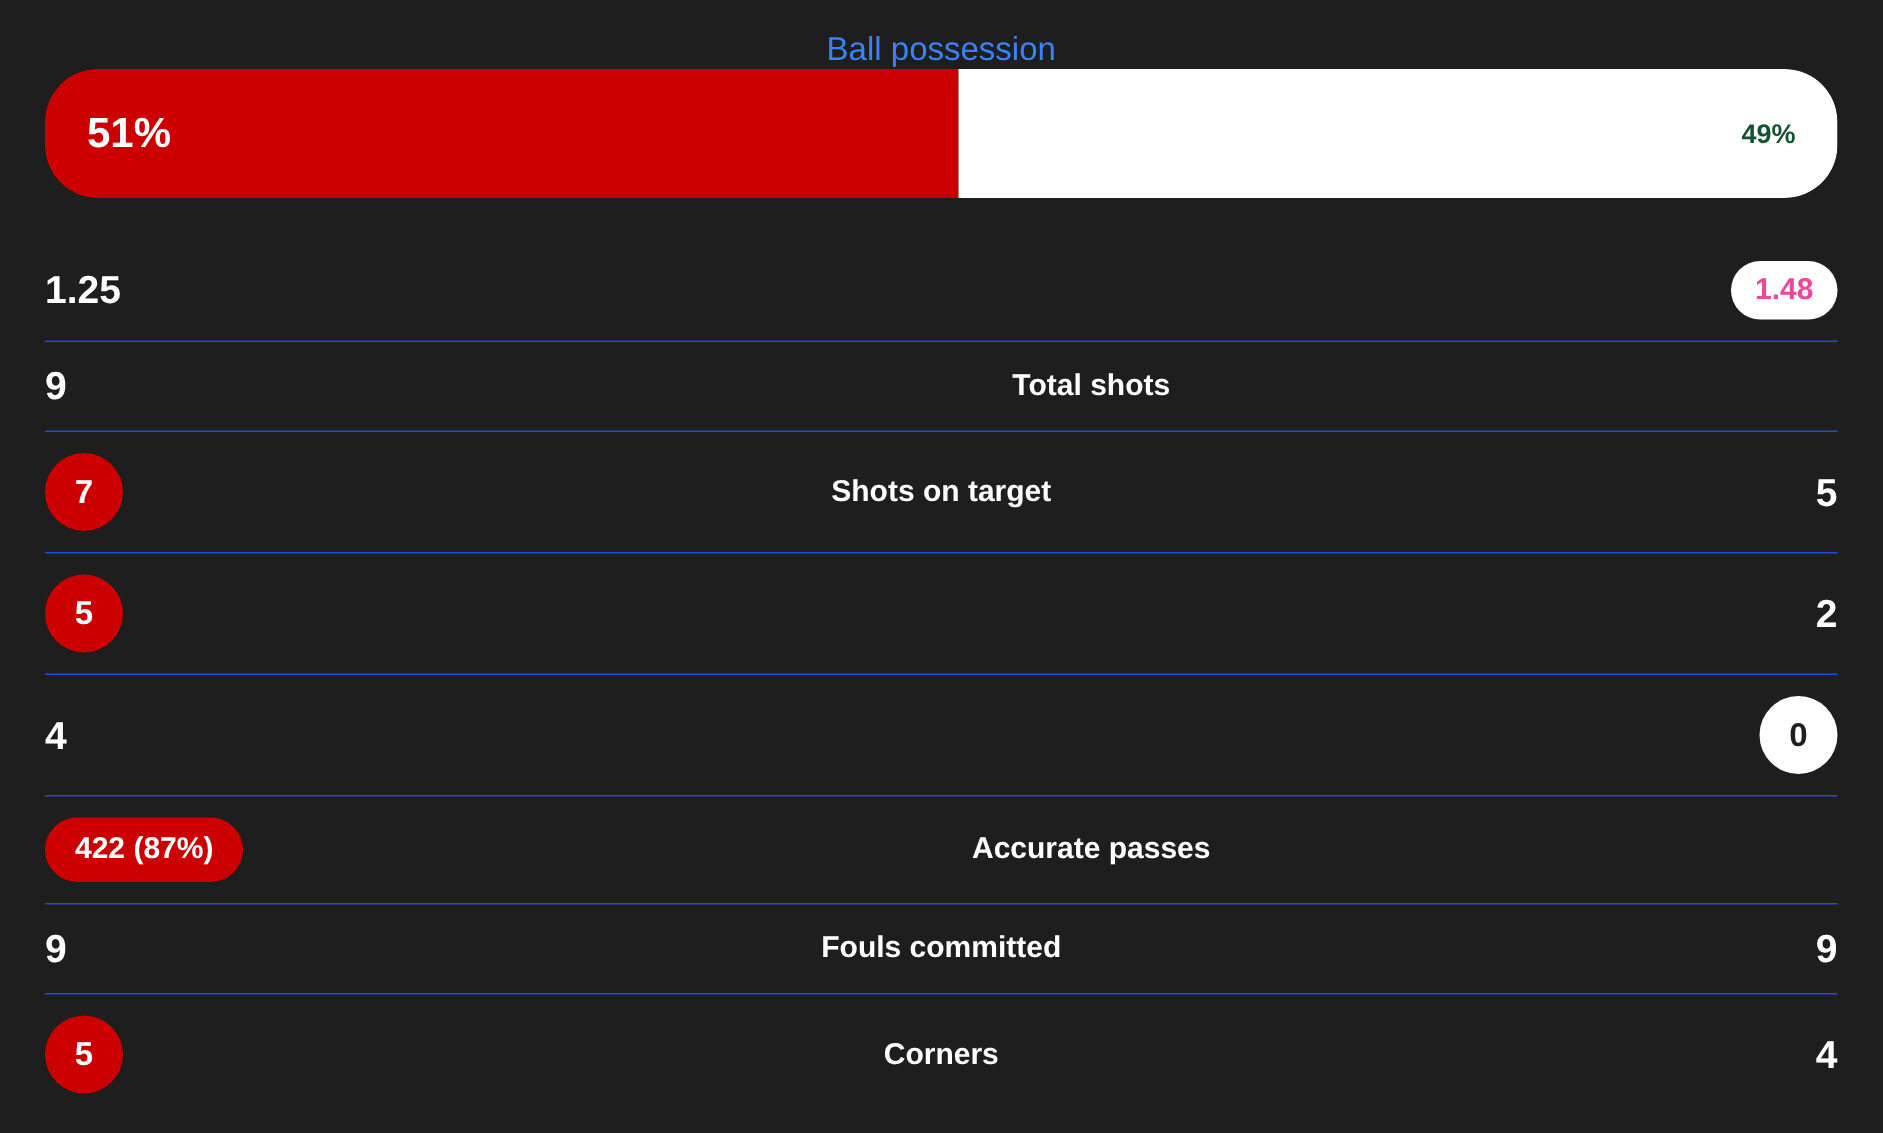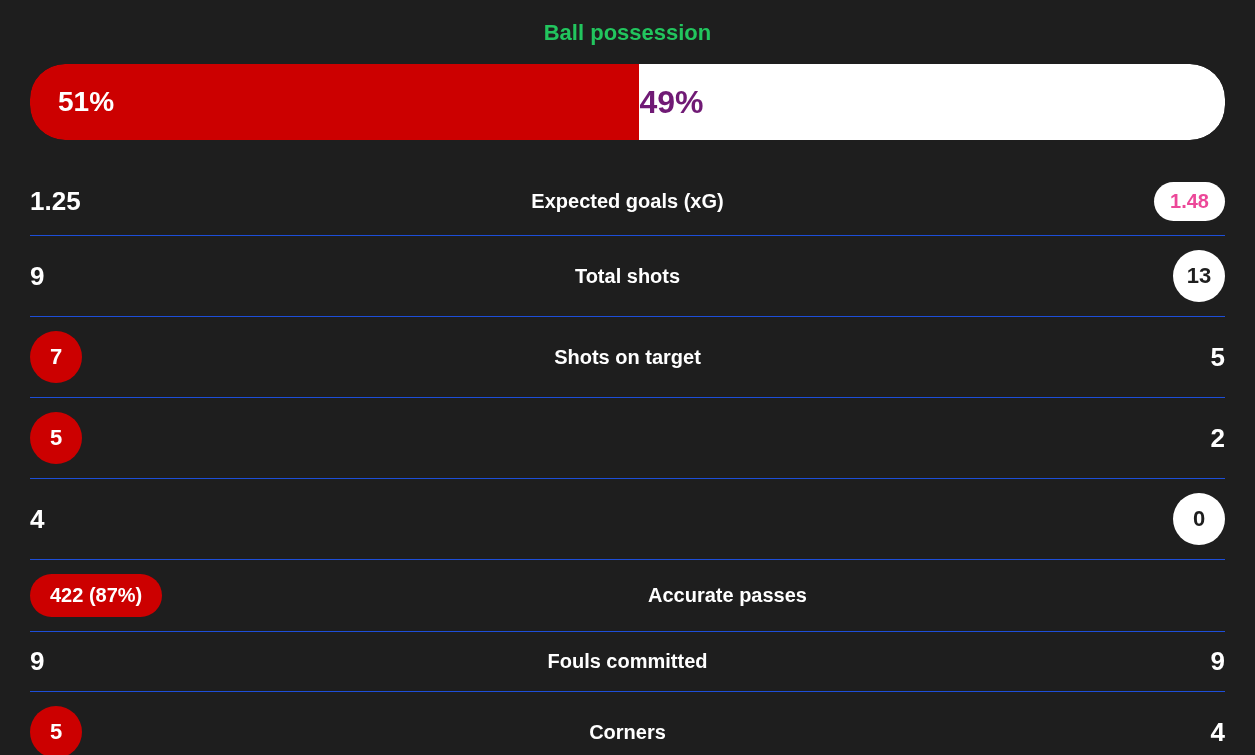--- a/index.html
+++ b/index.html
@@ -18,53 +18,53 @@
     }
 
     .container {
       width: 1255px;
       padding: 20px 30px;
     }
 
     .section-title {
       text-align: center;
       font-size: 22px;
-      font-weight: 700;
-      color: #22c55e;
-      margin-bottom: 18px;
+      font-weight: 400;
+      color: #3b82f6;
     }
 
     .possession-bar-container {
       display: flex;
       width: 100%;
-      height: 76px;
+      height: 86px;
       border-radius: 35px;
       overflow: hidden;
       margin-bottom: 28px;
     }
 
     .possession-left {
       background-color: #cc0000;
       display: flex;
       align-items: center;
       padding-left: 28px;
       font-size: 28px;
       font-weight: 700;
       color: #ffffff;
       border-radius: 35px 0 0 35px;
     }
 
     .possession-right {
       background-color: #ffffff;
       display: flex;
       align-items: center;
+      justify-content: flex-end;
       padding-right: 28px;
-      font-size: 32px;
-      font-weight: 700;
-      color: #701a75;
+      font-size: 18px;
+      font-weight: 700;
+      color: #14532d;
       border-radius: 0 35px 35px 0;
     }
 
     .stat-row {
       display: flex;
       align-items: center;
       justify-content: space-between;
       padding: 14px 0;
       border-bottom: 1px solid #1d4ed8;
     }
@@ -159,33 +159,29 @@
     <div class="possession-right" id="poss-right" style="width: 49%;">
       <span>49%</span>
     </div>
   </div>
 
   <div class="stats-list" id="stats-container">
   <div class="stat-row">
         <div class="stat-left">
           <span class="value-plain">1.25</span>
         </div>
-        <div class="stat-center">Expected goals (xG)</div>
         <div class="stat-right">
           <span class="value-circle-white-sm">1.48</span>
         </div>
       </div>
       <div class="stat-row">
         <div class="stat-left">
           <span class="value-plain">9</span>
         </div>
         <div class="stat-center">Total shots</div>
-        <div class="stat-right">
-          <span class="value-circle-white">13</span>
-        </div>
       </div>
       <div class="stat-row">
         <div class="stat-left">
           <span class="value-circle-red">7</span>
         </div>
         <div class="stat-center">Shots on target</div>
         <div class="stat-right">
           <span class="value-plain">5</span>
         </div>
       </div>

